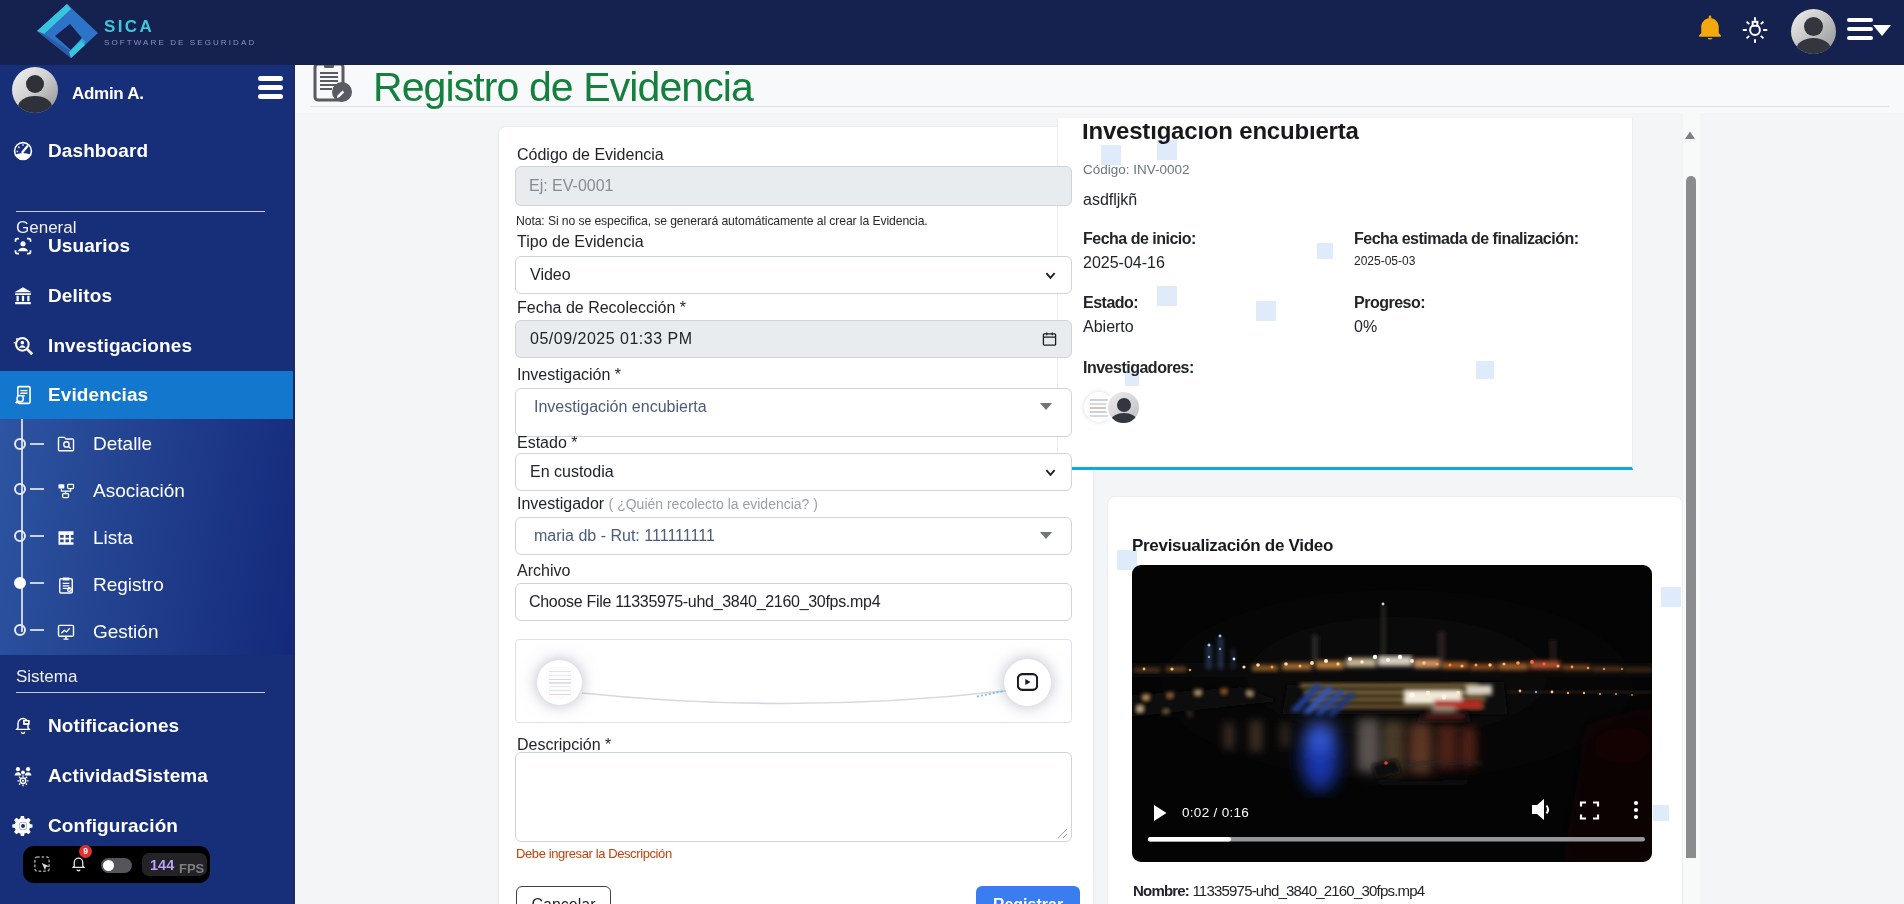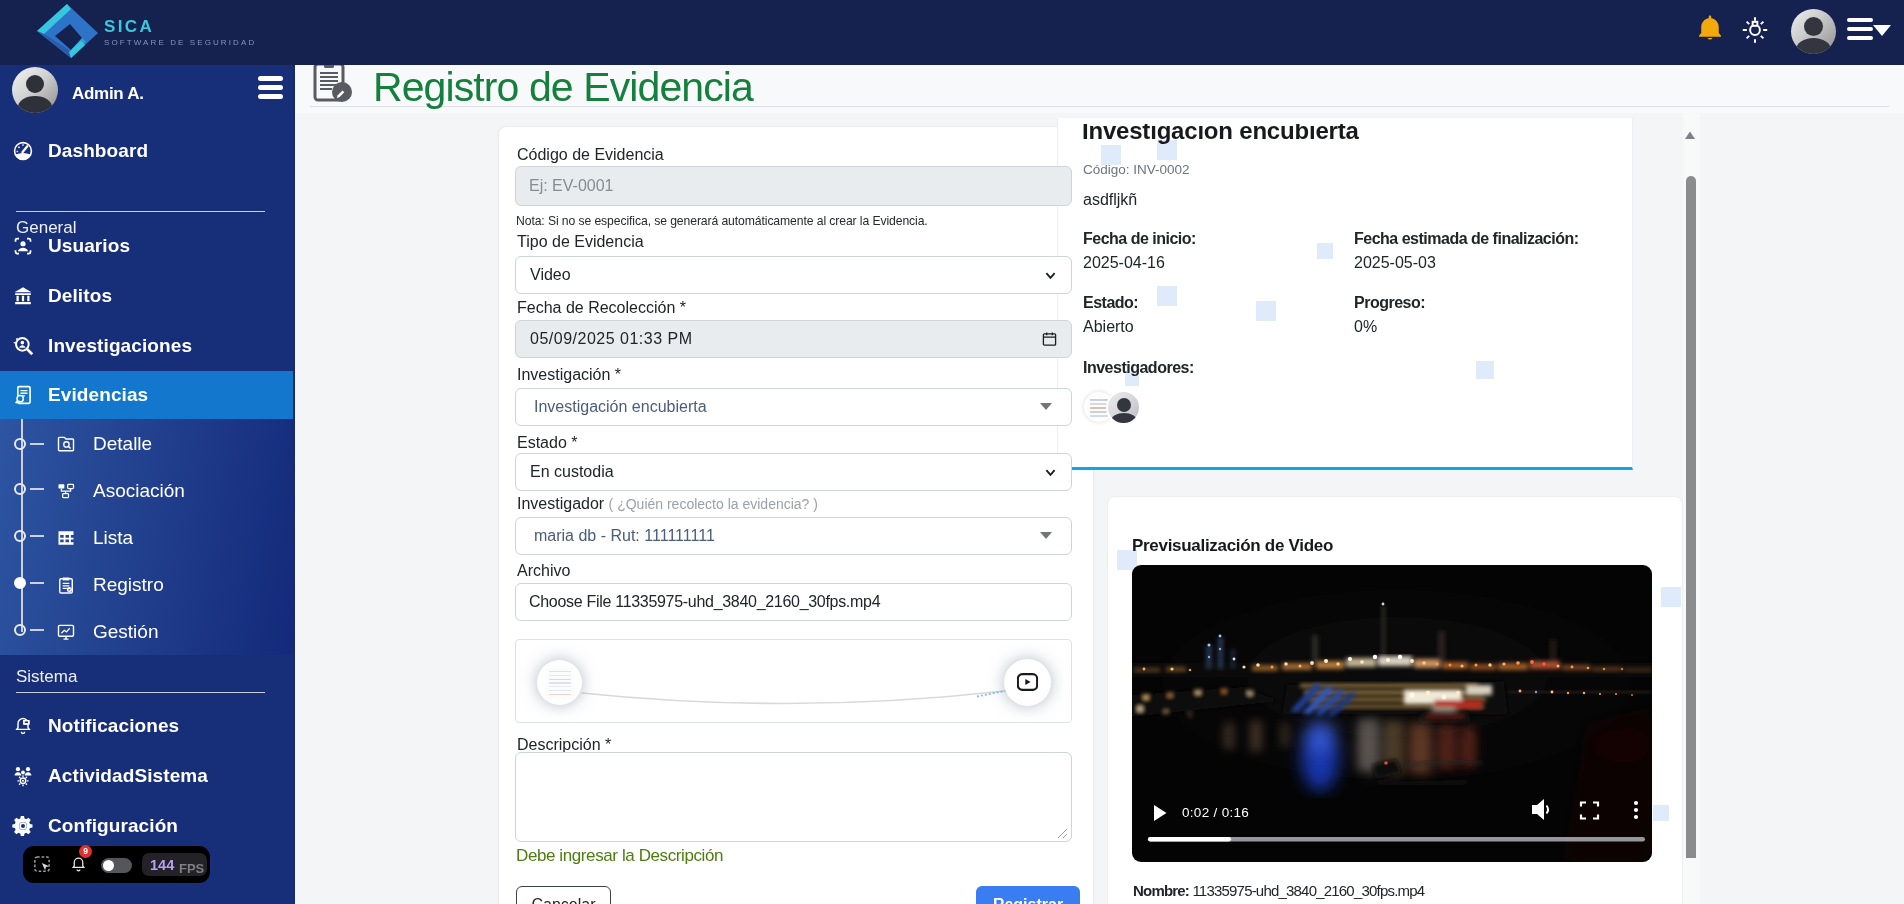--- a/index.html
+++ b/index.html
@@ -291,21 +291,21 @@
 <svg class="chev" style="left:1045px;top:270px;" viewBox="0 0 12 12" fill="none" stroke="#1b1e21" stroke-width="2">
     <path d="M1.5 3.5 6 8.5l4.5-5"></path>
   </svg>
 <div class="flabel" style="top:299px;">Fecha de Recolección *</div>
 <div class="finput gray" style="top:320px;height:38px;line-height:36px;padding-left:14px;letter-spacing:0.5px;">05/09/2025 01:33 PM</div>
 <svg class="chev" style="left:1042px;top:331px;width:15px;height:16px;" viewBox="0 0 16 16" fill="none" stroke="#1b1e21" stroke-width="1.4">
     <rect x="1.5" y="2.5" width="13" height="12" rx="1"></rect>
     <path d="M1.5 6h13M5 1v3M11 1v3"></path>
   </svg>
 <div class="flabel" style="top:366px;">Investigación *</div>
-<div class="finput" style="top:388px;height:38px;line-height:36px;padding-left:18px;color:#4b5c7b;">Investigación encubierta</div>
+<div class="finput" style="top:388px;height:49px;line-height:36px;padding-left:18px;color:#4b5c7b;">Investigación encubierta</div>
 <div class="selcaret" style="left:1040px;top:403px;"></div>
 <div class="flabel" style="top:434px;">Estado *</div>
 <div class="finput" style="top:453px;height:38px;line-height:36px;padding-left:14px;">En custodia</div>
 <svg class="chev" style="left:1045px;top:467px;" viewBox="0 0 12 12" fill="none" stroke="#1b1e21" stroke-width="2">
     <path d="M1.5 3.5 6 8.5l4.5-5"></path>
   </svg>
 <div class="flabel" style="top:495px;">Investigador <span style="color:#9aa1a8;font-size:14px;">( ¿Quién recolecto la evidencia? )</span></div>
 <div class="finput" style="top:517px;height:38px;line-height:36px;padding-left:18px;color:#4b5c7b;">maria db - Rut: 111111111</div>
 <div class="selcaret" style="left:1040px;top:532px;"></div>
 <div class="flabel" style="top:562px;">Archivo</div>
@@ -330,41 +330,41 @@
 <svg class="abs" style="left:1017px;top:673px;z-index:6" width="21" height="18" viewBox="0 0 24 20">
   <rect x="1" y="1" width="22" height="18" rx="5" fill="none" stroke="#17191c" stroke-width="2.4"></rect>
   <path d="M9.5 6.5v7l6-3.5z" fill="#17191c"></path>
 </svg>
 
 <div class="flabel" style="top:736px;">Descripción *</div>
 <div class="finput" style="top:752px;height:90px;z-index:3;"></div>
 <svg class="abs" style="left:1056px;top:827px;z-index:4" width="12" height="12" viewBox="0 0 12 12" stroke="#9aa0a6" stroke-width="1">
     <path d="M11 2 2 11M11 7l-4 4"></path>
   </svg>
-<div class="abs" style="left:516px;top:846px;font-size:17px;color:#4d7c0f;z-index:3;letter-spacing:-0.4px;">Debe ingresar la Descripción</div>
+<div class="abs" style="left:516px;top:846px;font-size:13px;color:#c2410c;z-index:3;letter-spacing:-0.4px;">Debe ingresar la Descripción</div>
 <div class="abs" style="left:516px;top:886px;width:95px;height:38px;background:#fff;border:1px solid #3c4146;border-radius:6px;z-index:3;text-align:center;line-height:36px;font-size:16px;color:#212529;">Cancelar</div>
 <div class="abs" style="left:976px;top:886px;width:104px;height:38px;background:#3a7df0;border-radius:6px;z-index:3;text-align:center;line-height:38px;font-size:16px;font-weight:bold;color:#fff;">Registrar</div>
 
 <div id="rcard1" class="gridbg">
   <div class="bluesq" style="left:43px;top:27px;width:20px;height:20px;"></div>
   <div class="bluesq" style="left:99px;top:22px;width:20px;height:20px;"></div>
   <div class="bluesq" style="left:259px;top:125px;width:16px;height:16px;"></div>
   <div class="bluesq" style="left:99px;top:168px;width:20px;height:20px;"></div>
   <div class="bluesq" style="left:198px;top:183px;width:20px;height:20px;"></div>
   <div class="bluesq" style="left:418px;top:243px;width:18px;height:18px;"></div>
   <div class="bluesq" style="left:67px;top:254px;width:14px;height:14px;"></div>
   <div class="abs" style="left:24px;top:6px;width:528px;height:21px;overflow:hidden;">
     <div style="margin-top:-7px;font-size:24px;font-weight:bold;color:#17191c;letter-spacing:-0.2px;">Investigacion encubierta</div>
   </div>
   <div class="r1" style="left:25px;top:44px;font-size:13.5px;color:#6c757d;">Código: INV-0002</div>
   <div class="r1" style="left:25px;top:73px;font-size:16px;">asdfljkñ</div>
   <div class="r1 rbold" style="left:25px;top:112px;font-size:16px;">Fecha de inicio:</div>
   <div class="r1" style="left:25px;top:136px;font-size:16px;">2025-04-16</div>
   <div class="r1 rbold" style="left:296px;top:112px;font-size:16px;">Fecha estimada de finalización:</div>
-  <div class="r1" style="left:296px;top:136px;font-size:16px;">2025-05-03</div>
+  <div class="r1" style="left:296px;top:136px;font-size:12px;">2025-05-03</div>
   <div class="r1 rbold" style="left:25px;top:176px;font-size:16px;">Estado:</div>
   <div class="r1" style="left:25px;top:200px;font-size:16px;">Abierto</div>
   <div class="r1 rbold" style="left:296px;top:176px;font-size:16px;">Progreso:</div>
   <div class="r1" style="left:296px;top:200px;font-size:16px;">0%</div>
   <div class="r1 rbold" style="left:25px;top:241px;font-size:16px;">Investigadores:</div>
   <div class="abs" style="left:26px;top:274px;width:30px;height:30px;border-radius:50%;background:#fdfdfd;border:2px solid #fff;box-shadow:0 0 5px rgba(0,0,0,0.15);overflow:hidden;">
     <div style="margin:5px 4px 0;height:1.5px;background:#c9d1de"></div>
     <div style="margin:2.5px 4px 0;height:1.5px;background:#d4dae4"></div>
     <div style="margin:2.5px 4px 0;height:1.5px;background:#dcc0b4"></div>
     <div style="margin:2.5px 4px 0;height:1.5px;background:#c9d1de"></div>

